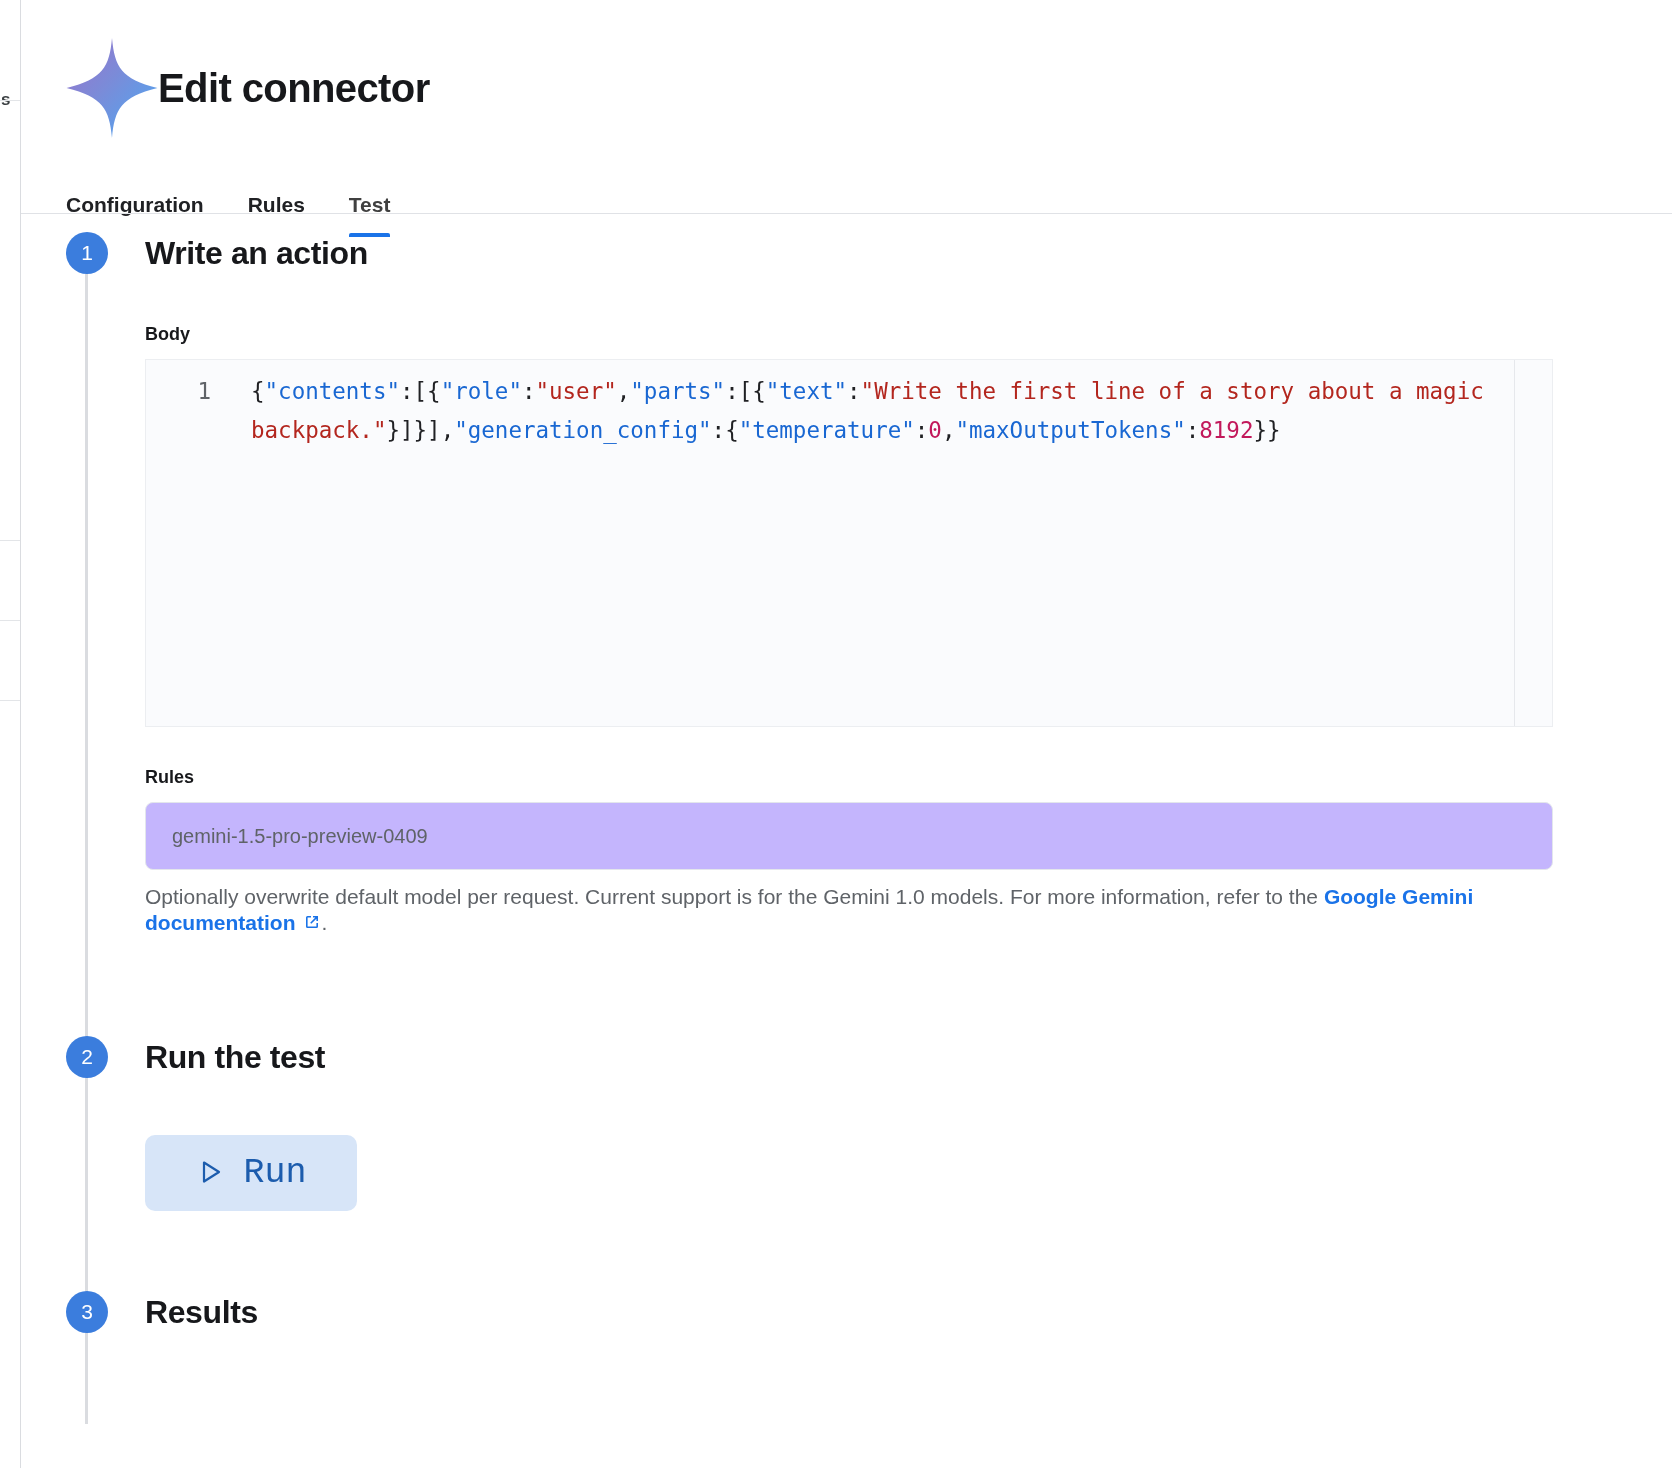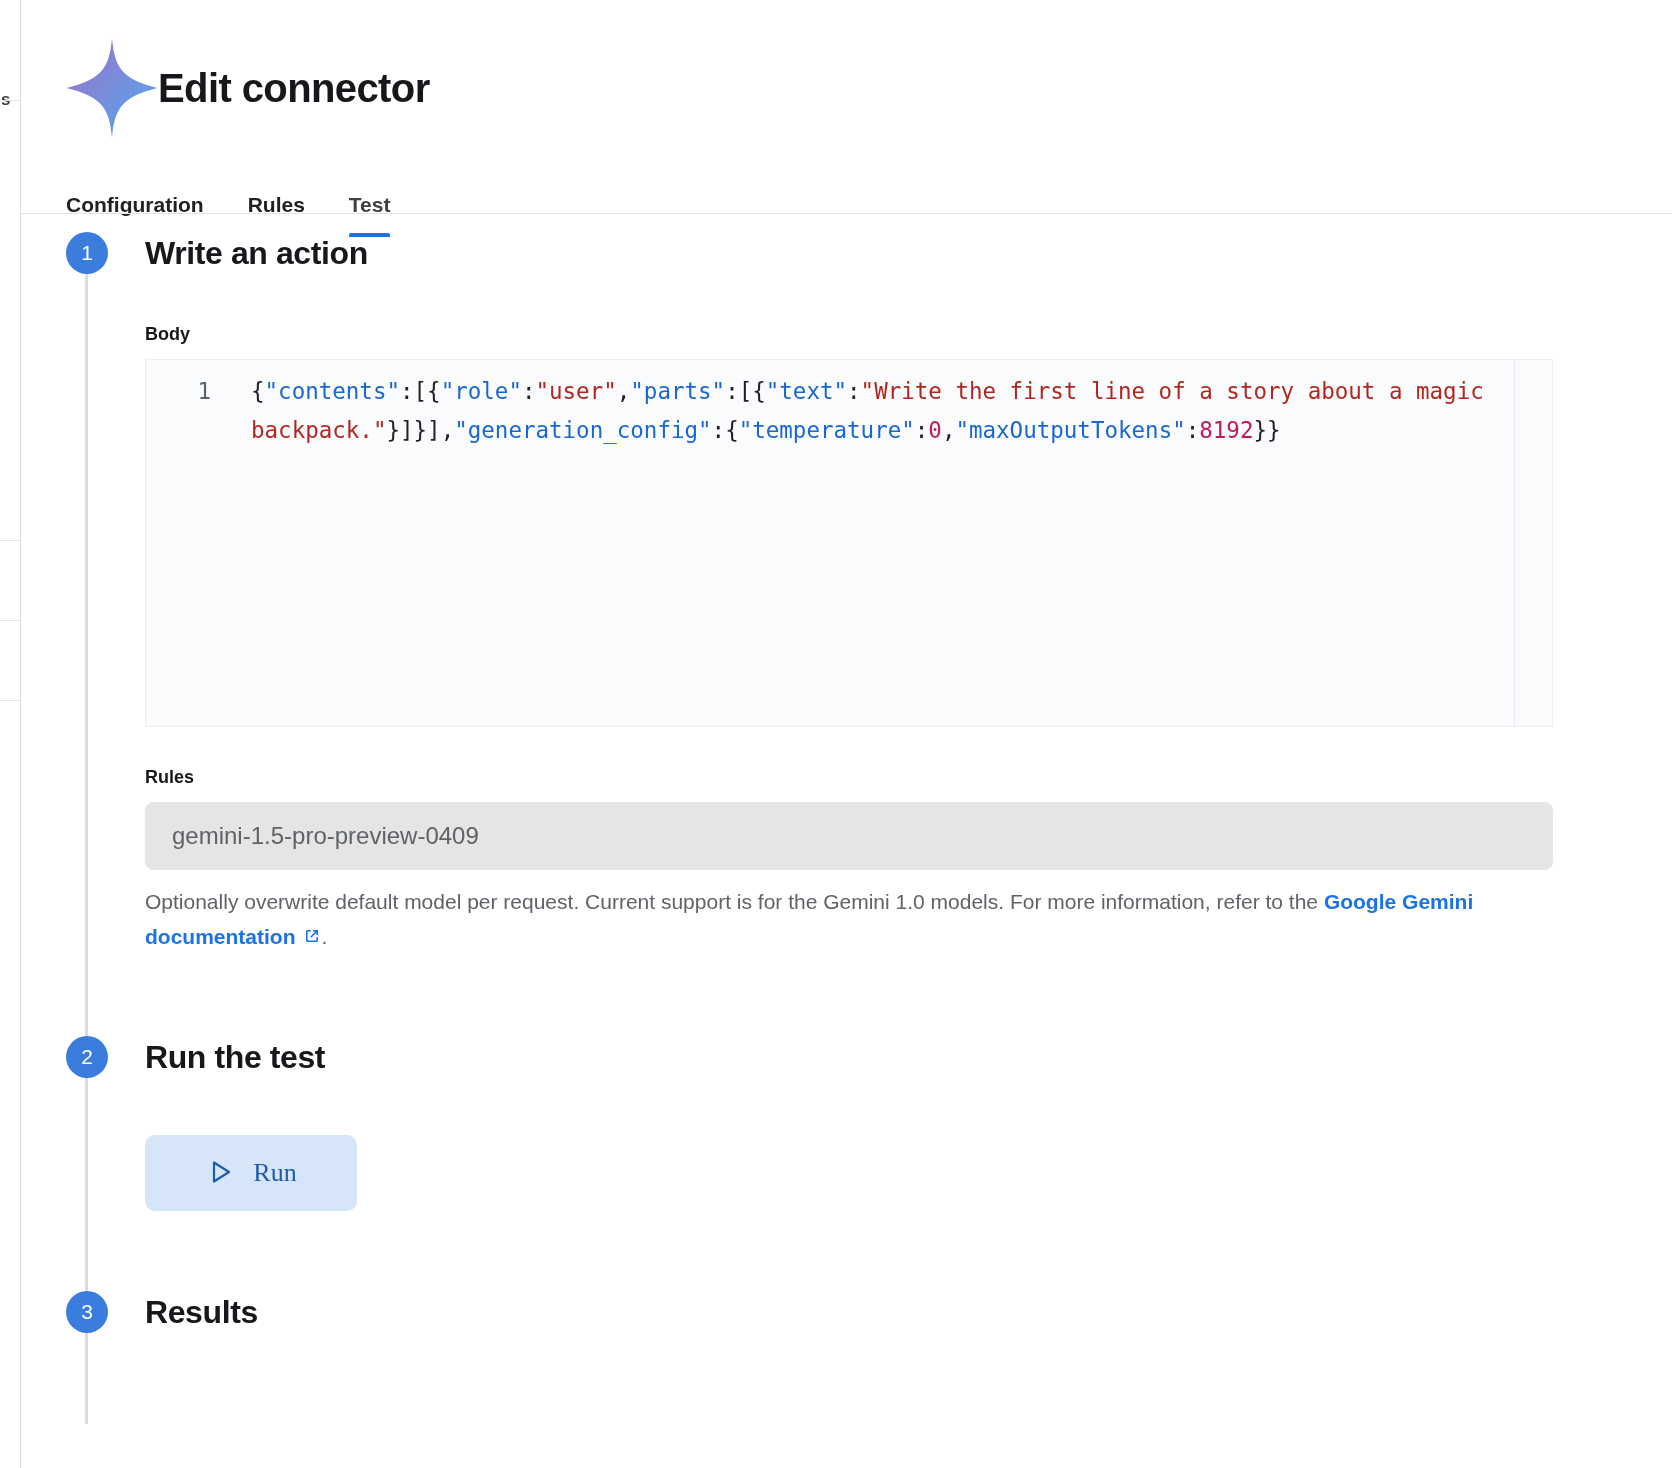--- a/index.html
+++ b/index.html
@@ -207,36 +207,36 @@
   .k   { color: #1967d2; }   
   .s   { color: #b3261e; }   
   .n   { color: #c2185b; }   
   .p   { color: #202124; }   
 
   
   .text-input {
     margin-top: 14px;
     width: 1408px;
     height: 68px;
-    background: #e5e5e5;
+    background: #c4b5fd;
     border: 1px solid #e3e6ec;
     border-radius: 8px;
     display: flex;
     align-items: center;
     padding: 0 26px;
-    font-size: 24px;
+    font-size: 20px;
     color: #5f6368;
     font-family: "Liberation Sans", sans-serif;
   }
 
   .help {
     margin-top: 14px;
     width: 1400px;
     font-size: 21px;
-    line-height: 35px;
+    line-height: 26px;
     color: #5f6368;
     font-family: "Liberation Sans", sans-serif;
   }
   .help a {
     color: #1a73e8;
     font-weight: 700;
     text-decoration: none;
   }
   .ext-icon {
     display: inline-block;
@@ -253,24 +253,24 @@
     border: none;
     border-radius: 10px;
     display: flex;
     align-items: center;
     justify-content: center;
     gap: 18px;
     cursor: pointer;
     font-family: "Liberation Sans", sans-serif;
   }
   .run-btn .run-label {
-    font-size: 26px;
+    font-size: 35px;
     font-weight: 500;
     color: #1c5cad;
-    font-family: Liberation Serif, serif;
+    font-family: Liberation Mono, monospace;
   }
 </style>
 </head>
 <body>
 
 <div id="page">
 
   <div class="left-edge">
     <div class="edge-letter">s</div>
     <div class="edge-rule" style="top:100px"></div>

